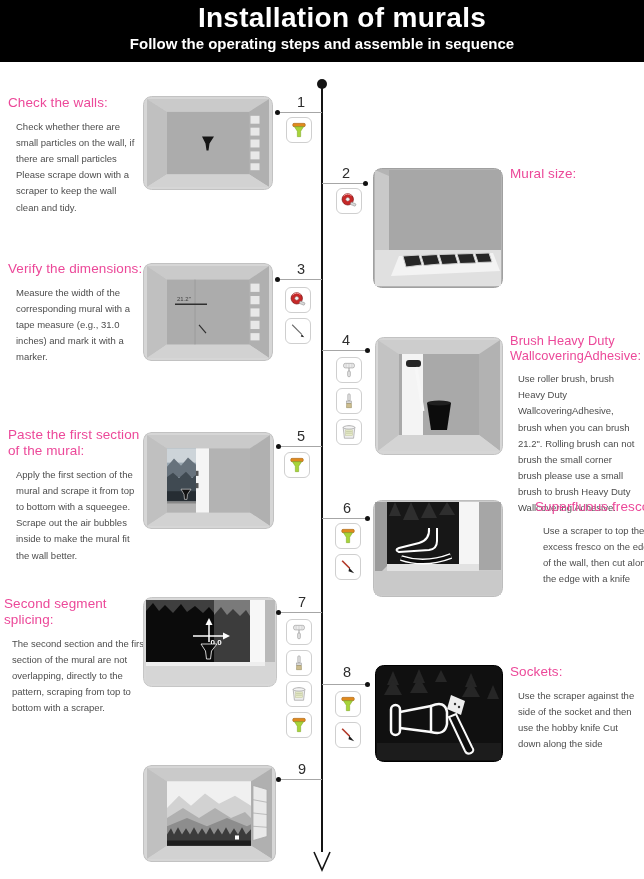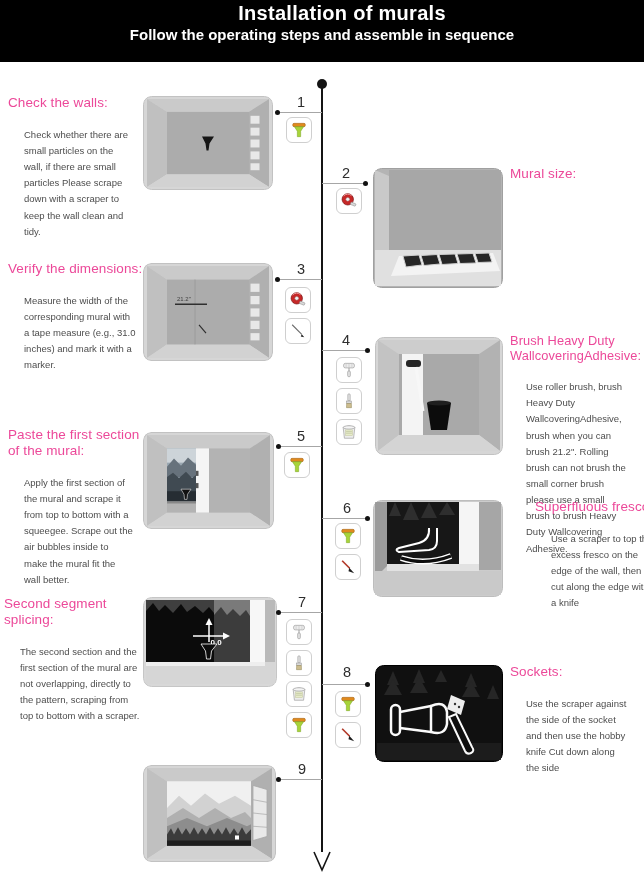--- a/index.html
+++ b/index.html
@@ -2,34 +2,34 @@
 <html><head>
 <meta charset="utf-8">
 <style>
   html,body{margin:0;padding:0;background:#fff;}
   .canvas{
     position:relative;width:644px;height:879px;background:#fff;overflow:hidden;
     font-family:"Liberation Sans",sans-serif;
   }
   
   .hdr{position:absolute;left:0;top:0;width:644px;height:62px;background:#000;color:#fff;text-align:center;}
-  .hdr h1{margin:2px 0 0;font-size:20px;font-weight:600;letter-spacing:.3px;padding-left:40px;}
+  .hdr h1{margin:2px 0 0;font-size:28px;font-weight:600;letter-spacing:.3px;padding-left:40px;}
   .hdr h2{margin:1px 0 0;font-size:15px;font-weight:700;}
   
   .vline{position:absolute;left:321px;top:84px;width:2px;height:768px;background:#141414;}
   .tdot{position:absolute;left:317px;top:79px;width:10px;height:10px;border-radius:50%;background:#141414;}
   .tarrow{position:absolute;left:312px;top:850px;}
   
   .hline{position:absolute;height:1px;background:#a6a6a6;}
   .dot{position:absolute;width:5px;height:5px;border-radius:50%;background:#111;}
   .num{position:absolute;width:26px;text-align:center;font-size:14.5px;color:#2d2d2d;}
   
   .text-block{position:absolute;}
   .step-heading{margin:0 0 3px;font-size:13.5px;font-weight:400;color:#ec4899;line-height:1.18;letter-spacing:.1px;}
-  .step-body{margin:16px;font-size:9.5px;color:#4d4d4d;line-height:1.7;}
+  .step-body{margin:8px;font-size:9.5px;color:#4d4d4d;line-height:1.7;}
   
   .img{position:absolute;border-radius:8px;overflow:hidden;}
   .img svg{display:block;width:100%;height:100%;}
   
   .tools{position:absolute;display:flex;flex-direction:column;gap:5px;}
   .tool-box{width:26px;height:26px;box-sizing:border-box;border:1px solid #cfcfcf;border-radius:6px;
     background:#fff;display:flex;align-items:center;justify-content:center;}
   .tool-box svg{width:20px;height:20px;}
 </style>
 </head>

